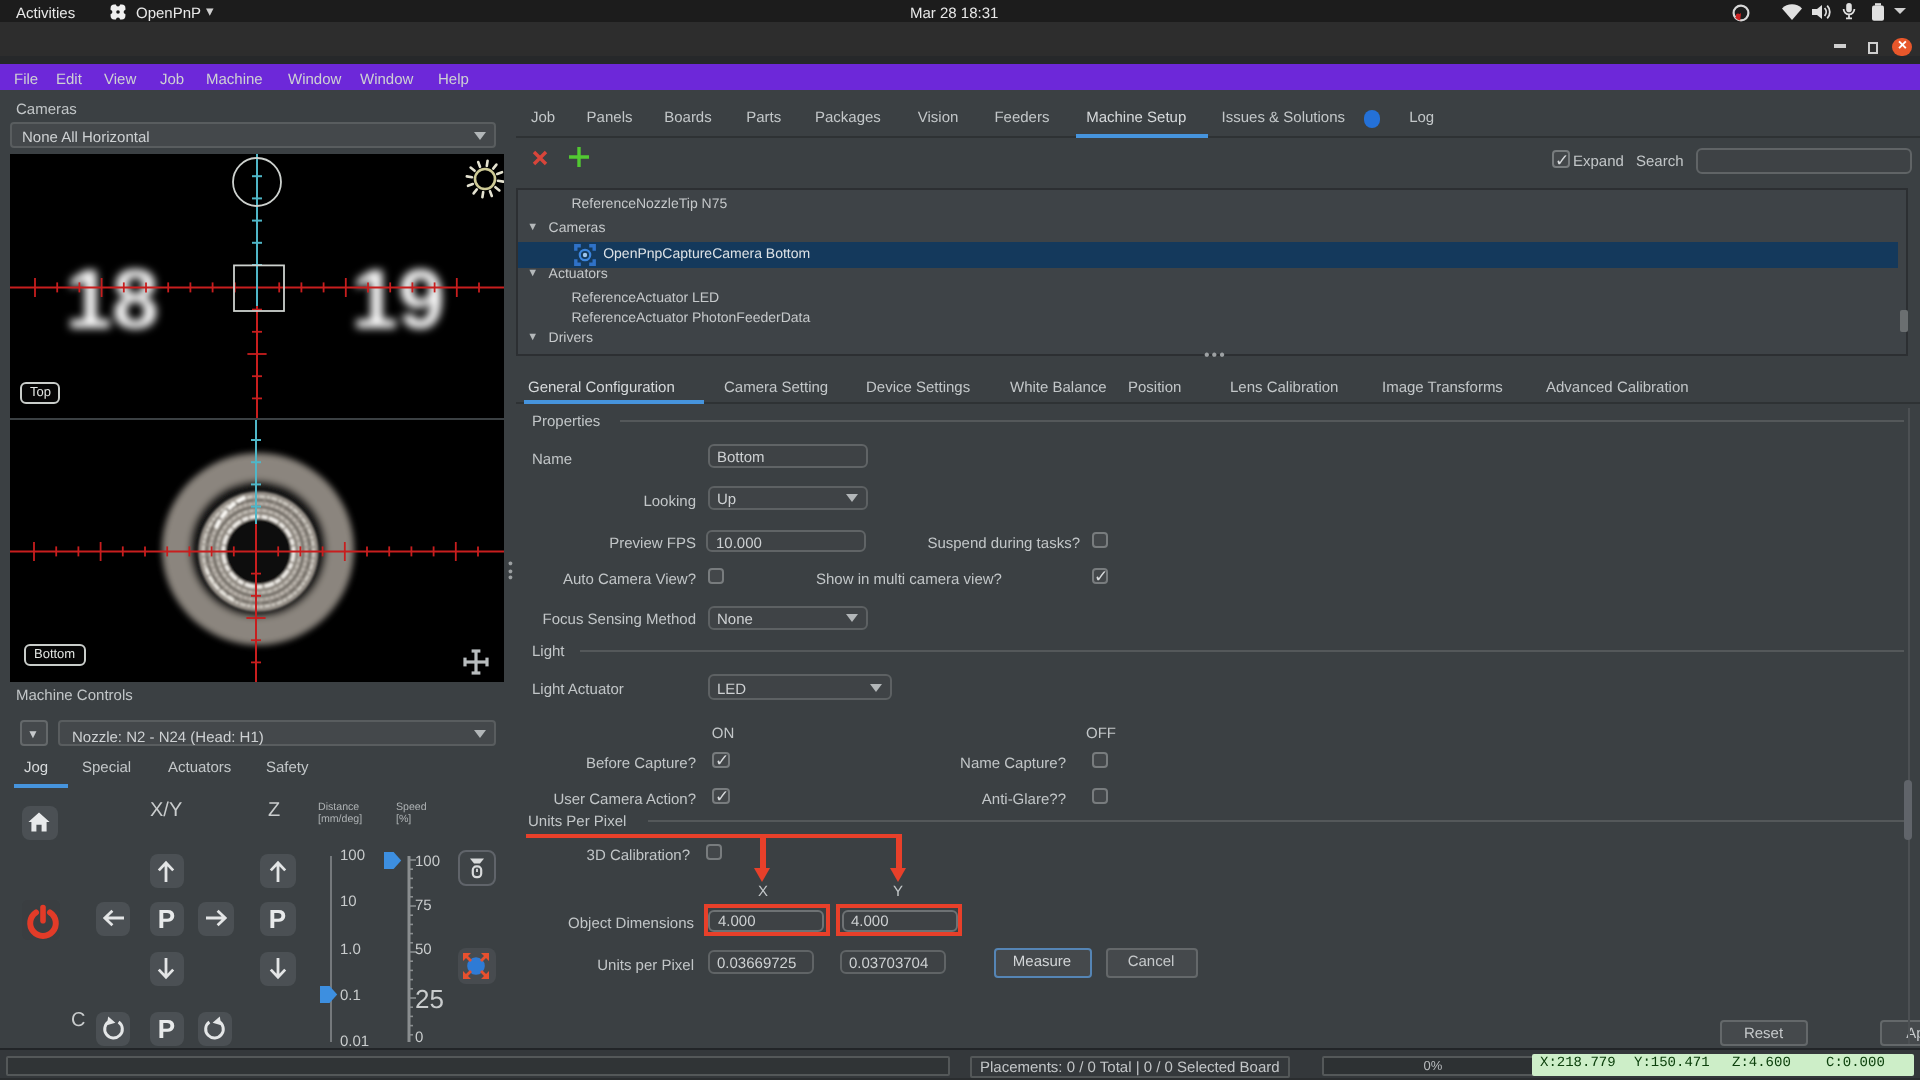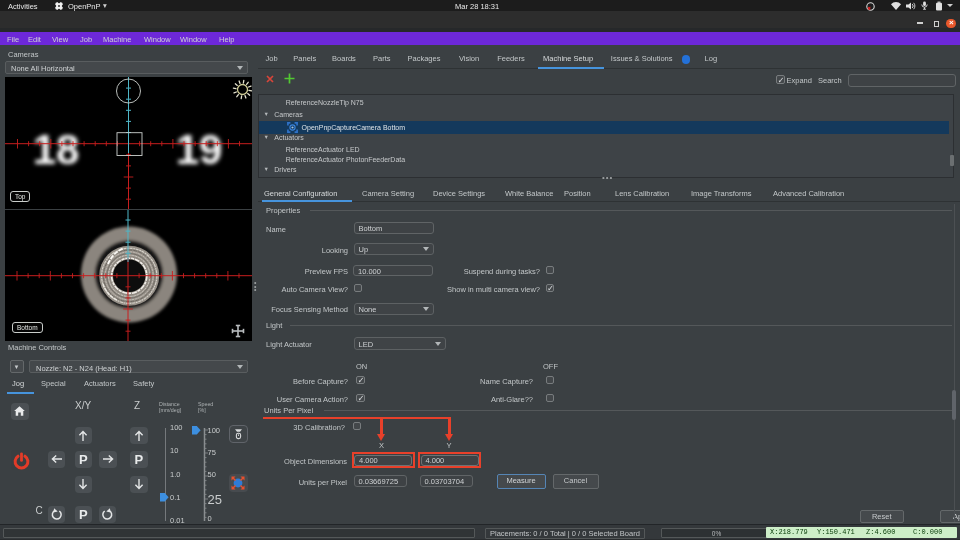--- a/index.html
+++ b/index.html
@@ -456,21 +456,21 @@
     <div class="dd abs" style="left:95.5px;top:40.5px;width:80px;height:12.5px">
           <span style="position:absolute;left:4px;top:1.5px">Up</span>
           <span class="caret"></span>
         </div>
     <div class="lbl abs" style="left:8px;top:64.5px;width:82px;text-align:right">Preview FPS</div>
     <div class="field abs" style="left:95px;top:63px;width:80px;height:11px"><span style="position:relative;top:0.5px">10.000</span></div>
     <div class="lbl abs" style="left:150px;top:64.5px;width:132px;text-align:right">Suspend during tasks?</div>
     <span class="cb" style="left:287.5px;top:63.5px"></span>
     <div class="lbl abs" style="left:8px;top:82.5px;width:82px;text-align:right">Auto Camera View?</div>
     <span class="cb" style="left:95.5px;top:81.5px"></span>
-    <div class="lbl abs" style="left:150px;top:82.5px;width:132px;text-align:right">Show in multi camera view?</div>
+    <div class="lbl abs" style="left:150px;top:82.5px;width:132px;">Show in multi camera view?</div>
     <span class="cb on" style="left:287.5px;top:81.5px"></span>
     <div class="lbl abs" style="left:8px;top:103px;width:82px;text-align:right">Focus Sensing Method</div>
     <div class="dd abs" style="left:95.5px;top:100.5px;width:80px;height:12.5px">
           <span style="position:absolute;left:4px;top:1.5px">None</span>
           <span class="caret"></span>
         </div>
 
     <span class="lbl abs" style="left:8px;top:119px">Light</span>
     <div class="abs" style="left:32px;top:123px;width:662px;height:1px;background:#54585a"></div>
     <div class="lbl abs" style="left:8px;top:138px;width:82px;">Light Actuator</div>

